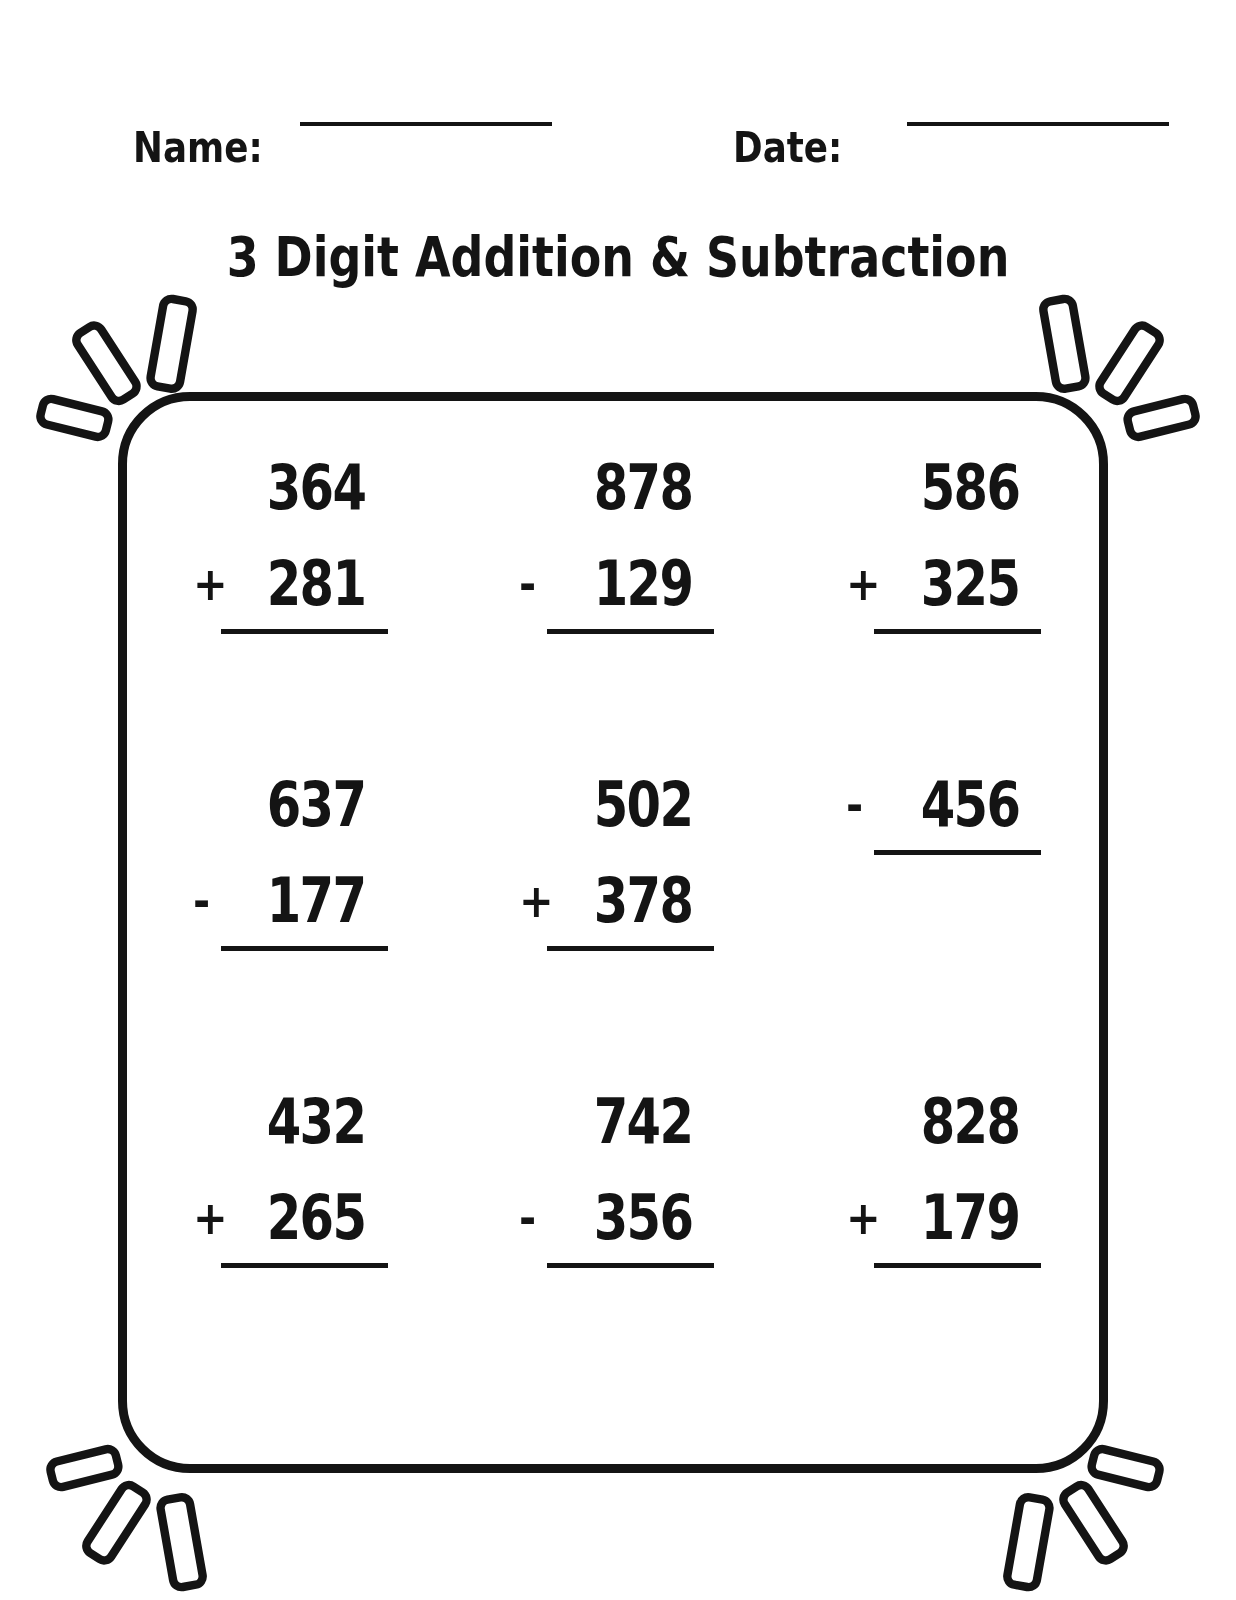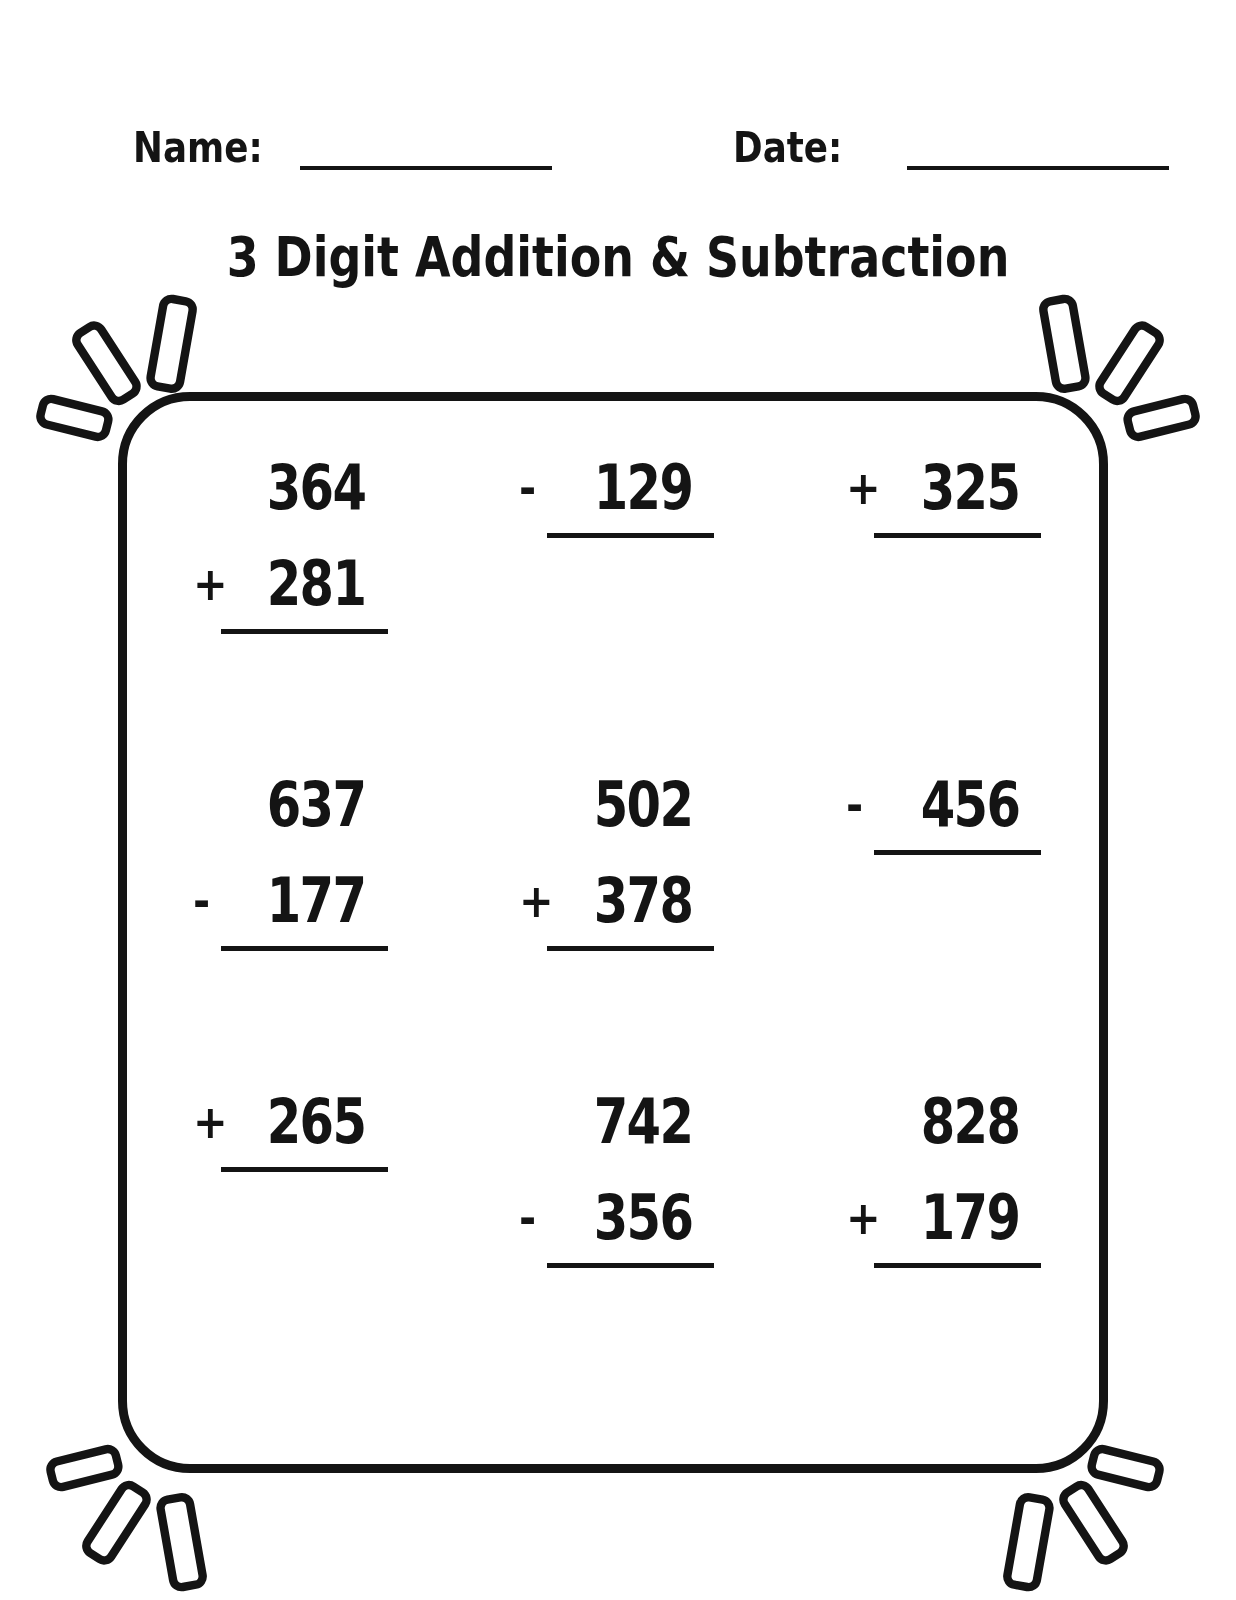--- a/index.html
+++ b/index.html
@@ -3,21 +3,21 @@
 <meta charset="utf-8">
 <style>
   html,body{margin:0;padding:0;}
   body{
     width:1236px;height:1600px;position:relative;
     background:#ffffff;color:#141414;
     font-family:"DejaVu Sans",sans-serif;
     overflow:hidden;
   }
   
-  .field{position:absolute;display:flex;align-items:flex-end;}
+  .field{position:absolute;display:flex;align-items:flex-start;}
   .field-name{left:133px;top:122px;}
   .field-date{left:733px;top:122px;gap:31px;}
   .field-label{
     font-size:42px;font-weight:bold;line-height:52px;
     display:inline-block;transform:scaleX(.85);transform-origin:left bottom;
     white-space:nowrap;
   }
   .blank-line{
     border-bottom:4px solid #141414;height:0;
     margin-left:14px;margin-bottom:4px;
@@ -135,28 +135,34 @@
         <span class="num">364</span>
       </div>
     <div class="p-bot">
       <span class="op">+</span>
       <span class="num">281</span>
     </div>
     <div class="answer-line"></div>
   </div>
 
   <div class="prob">
+    <div class="p-top">
+        <span class="num">878</span>
+      </div>
     <div class="p-bot">
       <span class="op">-</span>
       <span class="num">129</span>
     </div>
     <div class="answer-line"></div>
   </div>
 
   <div class="prob">
+    <div class="p-top">
+        <span class="num">586</span>
+      </div>
     <div class="p-bot">
       <span class="op">+</span>
       <span class="num">325</span>
     </div>
     <div class="answer-line"></div>
   </div>
 
   <div class="prob">
     <div class="p-top">
         <span class="num">637</span>
@@ -181,20 +187,23 @@
 
   <div class="prob">
     <div class="p-bot">
       <span class="op">-</span>
       <span class="num">456</span>
     </div>
     <div class="answer-line"></div>
   </div>
 
   <div class="prob">
+    <div class="p-top">
+        <span class="num">432</span>
+      </div>
     <div class="p-bot">
       <span class="op">+</span>
       <span class="num">265</span>
     </div>
     <div class="answer-line"></div>
   </div>
 
   <div class="prob">
     <div class="p-top">
         <span class="num">742</span>

